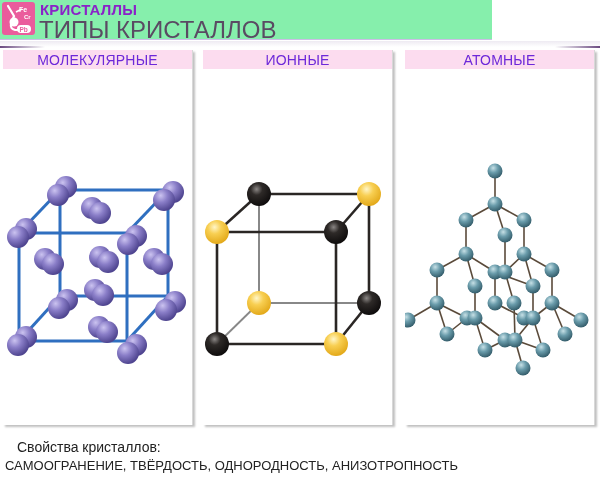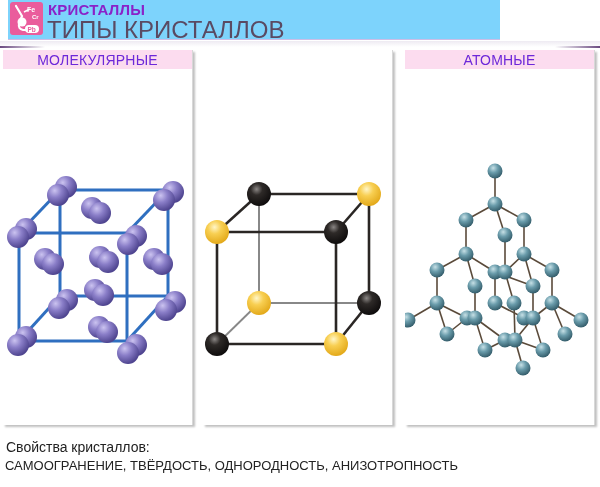--- a/index.html
+++ b/index.html
@@ -3,22 +3,22 @@
   <meta charset="utf-8">
   <style>
     html, body { margin: 0; padding: 0; }
     body {
       width: 600px; height: 487px; overflow: hidden;
       background: #ffffff;
       font-family: "Liberation Sans", sans-serif;
       position: relative;
     }
     .header {
-      position: absolute; left: 8px; top: 0; width: 492px; height: 39px;
-      background: #7dd3fc;
+      position: absolute; left: 0; top: 0; width: 492px; height: 39px;
+      background: #86efac;
       border-bottom: 1px solid #cbbde6;
     }
     .logo {
       position: absolute; left: 2px; top: 2px; width: 33px; height: 33px;
       background: #ea5c9c; border-radius: 3px;
     }
     .logo svg { display: block; }
     .kicker {
       position: absolute; left: 40px; top: 1px;
       font-size: 15px; font-weight: bold; color: #8a22c8; letter-spacing: 0.2px;
@@ -45,21 +45,21 @@
       box-shadow: 2px 2px 2px rgba(0,0,0,0.25);
       border-right: 1px solid #d8d8d8;
     }
     .panel-head {
       height: 19px; background: #fcdcef;
       display: flex; align-items: center; justify-content: center;
       font-size: 14px; color: #6d28d9; letter-spacing: 0.2px; text-align: center;
     }
     .panel svg { position: absolute; left: 0; top: 0; }
     .props-label {
-      position: absolute; left: 6px; top: 439px;
+      position: absolute; left: 17px; top: 439px;
       font-size: 14px; color: #222;
     }
     .props-values {
       position: absolute; left: 5px; top: 458px;
       font-size: 13px; color: #222;
     }
   </style>
 </head>
 <body>
 
@@ -133,20 +133,21 @@
         <circle cx="159" cy="214" r="11" fill="url(#gmol)"></circle>
       <circle cx="92" cy="240" r="11" fill="url(#gmol)"></circle>
         <circle cx="100" cy="245" r="11" fill="url(#gmol)"></circle>
       <circle cx="96" cy="277" r="11" fill="url(#gmol)"></circle>
         <circle cx="104" cy="282" r="11" fill="url(#gmol)"></circle>
     </g>
   </svg>
 </div>
 
 <div class="panel" style="left:203px;">
+  <div class="panel-head">ИОННЫЕ</div>
   <svg width="189" height="375" viewBox="0 0 189 375">
     <defs>
       <radialGradient id="gblk" cx="40%" cy="30%" r="70%">
         <stop offset="0%" stop-color="#8a8684"></stop>
         <stop offset="35%" stop-color="#2e2a28"></stop>
         <stop offset="100%" stop-color="#0e0c0c"></stop>
       </radialGradient>
       <radialGradient id="gyel" cx="40%" cy="30%" r="70%">
         <stop offset="0%" stop-color="#fff6c8"></stop>
         <stop offset="40%" stop-color="#f8cf52"></stop>

